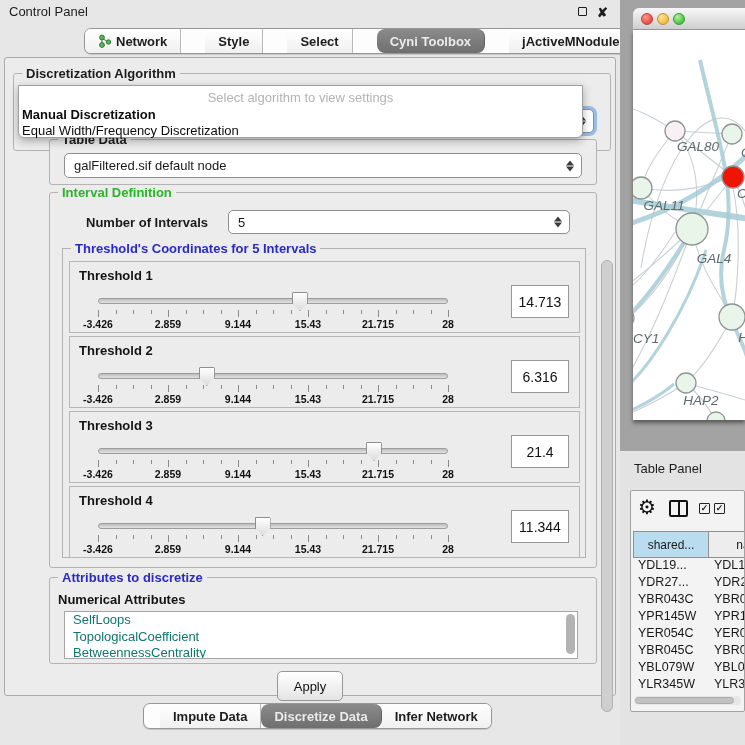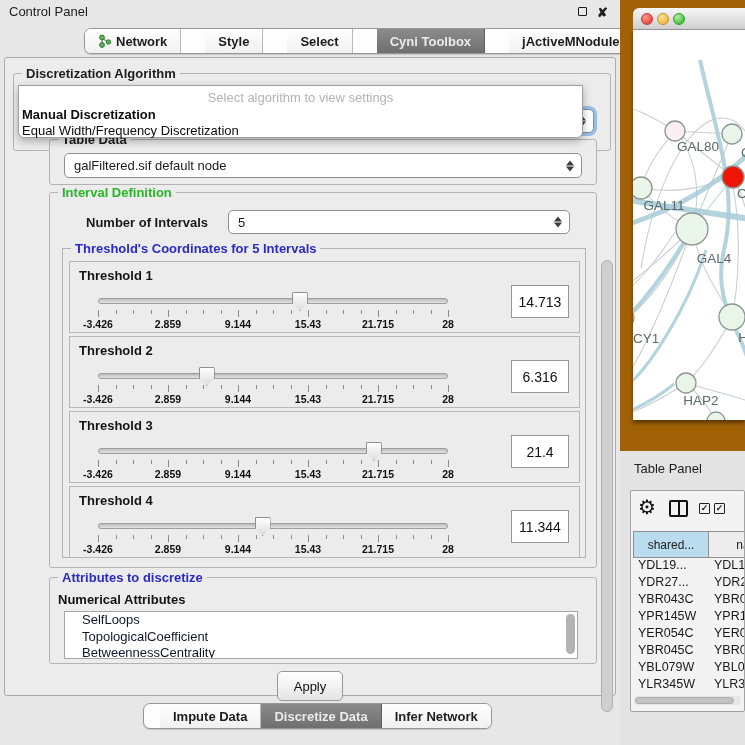--- a/index.html
+++ b/index.html
@@ -12,21 +12,21 @@
   #titlebar .title { position:absolute; left:9px; top:4px; font-size:13px; color:#1c1c1c; }
   .win-btn { position:absolute; top:5px; font-size:12px; color:#1c1c1c; cursor:default; }
   #float-btn { right:33px; top:7px; width:9px; height:9px; border:1.5px solid #1c1c1c; border-radius:1px; }
   #close-btn { right:12px; font-weight:bold; font-size:13px; }
 
   .segbar { position:absolute; display:flex; border:1px solid #979797; border-radius:7px; overflow:hidden;
             background:#fdfdfd; box-shadow:0 1px 1px rgba(0,0,0,.15); }
   .seg { display:flex; align-items:center; gap:5px; padding:0 13px; height:24px; font-size:13px; font-weight:600;
          color:#1d1d1d; background:linear-gradient(#ffffff,#f0f0f0); border-right:1px solid #b9b9b9; white-space:nowrap; }
   .seg:last-child { border-right:none; }
-  .seg.selected { background:linear-gradient(#8b8b8b,#6f6f6f); color:#ebebeb; border-right:1px solid #5f5f5f; }
+  .seg.selected { background:linear-gradient(#8b8b8b,#6f6f6f); color:#ebebeb; border-right:1px solid #5f5f5f;border-radius:8px; }
   #top-tabs { left:84px; top:28px;gap:24px; }
   #bottom-tabs { left:143px; top:703px;padding-left:16px; }
 
   #content { position:absolute; left:4px; top:57px; width:612px; height:639px; background:#ececec;
              border:1px solid #ababab; border-radius:3px; }
 
   .groupbox { position:absolute; border:1px solid #b3b3b3; border-radius:3px; }
   .grouplabel { position:absolute; top:-8px; left:8px; background:#ececec; padding:0 4px; font-size:13px; font-weight:600; color:#1d1d1d; white-space:nowrap; }
   .grouplabel.green { color:#28b628; }
   .grouplabel.blue  { color:#2a2ac4; }
@@ -72,32 +72,32 @@
   .tick.major { height:7px; }
   .th-scale { position:absolute; left:28px; top:56px; width:350px; height:12px; }
   .scale-lab { position:absolute; transform:translateX(-50%); font-size:10.5px; font-weight:600; color:#111; white-space:nowrap; }
   .th-value { position:absolute; right:10px; top:23px; width:58px; height:33px; background:#ffffff;
               border:1px solid #979797; font-size:14px; color:#111; display:flex; align-items:center; justify-content:center; }
 
   #attr-group { left:44px; top:519px; width:548px; height:87px; }
   #attr-list-label { position:absolute; left:8px; top:14px; font-size:13px; font-weight:bold; color:#141414; }
   #attr-list { position:absolute; left:14px; top:33px; width:514px; height:48px; background:#ffffff;
                border:1px solid #a6a6a6; overflow:hidden; }
-  .attr-item { font-size:13px; color:#0f172a; padding-left:17px; line-height:16.5px; }
+  .attr-item { font-size:13px; color:#0f766e; padding-left:8px; line-height:16.5px; }
   #attr-scroll { position:absolute; right:2px; top:2px; width:9px; height:40px; background:#b3b3b3; border-radius:5px; }
   #panel-scrollbar { position:absolute; left:595px; top:128px; width:14px; height:560px; }
   #panel-scroll-thumb { position:absolute; left:1px; top:74px; width:12px; height:452px; background:#cfcfcf; border:1px solid #b0b0b0; border-radius:7px; }
 
   #apply-btn { position:absolute; left:50%; top:613px; transform:translateX(-50%); width:66px; height:30px;
                background:linear-gradient(#ffffff,#e4e4e4); border:1px solid #979797; border-radius:5px;
                font-size:13px; color:#111; display:flex; align-items:center; justify-content:center; }
 
   
   #right-region { position:absolute; left:620px; top:0; width:125px; height:745px; background:#e3e3e3; }
-  #net-frame { position:absolute; left:0; top:0; width:125px; height:451px; background:#a16207; }
+  #net-frame { position:absolute; left:0; top:0; width:125px; height:451px; background:#a3a3a3;font-style:italic; }
   #net-titlebar { position:absolute; left:13px; top:8px; width:112px; height:22px; border-radius:6px 0 0 0;
                   background:linear-gradient(#f7f7f7,#cfcfcf); border-bottom:1px solid #9a9a9a; }
   .light { position:absolute; top:5px; width:12px; height:12px; border-radius:50%; }
   #light-red   { left:8px;  background:radial-gradient(circle at 35% 30%, #ff9a8e,#ee4b42 70%); border:1px solid #b8423a; }
   #light-yellow{ left:24px; background:radial-gradient(circle at 35% 30%, #ffe09a,#f4bd3e 70%); border:1px solid #c1912f; }
   #light-green { left:40px; background:radial-gradient(circle at 35% 30%, #b8f0a8,#46c43f 70%); border:1px solid #3d9a34; }
   #net-canvas { position:absolute; left:13px; top:30px; width:112px; height:390px; background:#ffffff;
                 box-shadow:0 3px 4px rgba(0,0,0,.45); overflow:hidden; }
 
   #table-panel-title { position:absolute; left:14px; top:461px; font-size:13px; color:#1d1d1d; }

